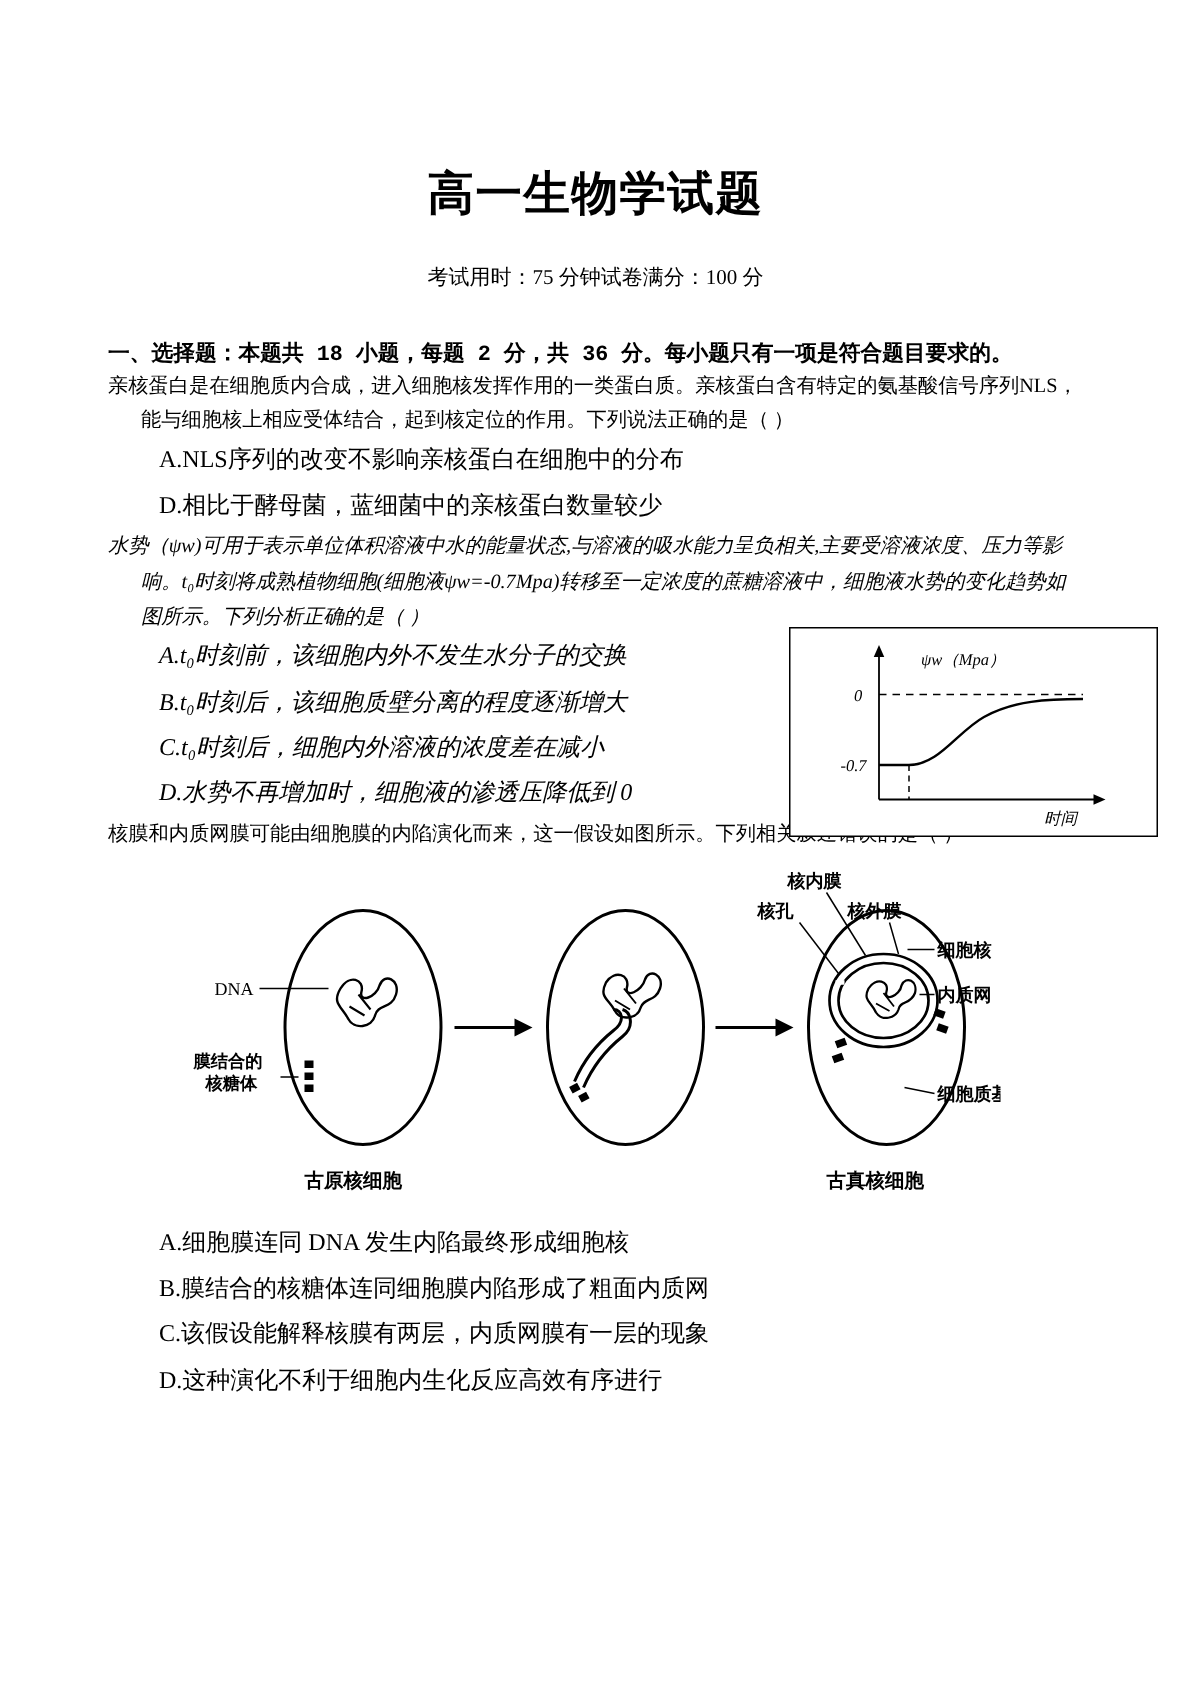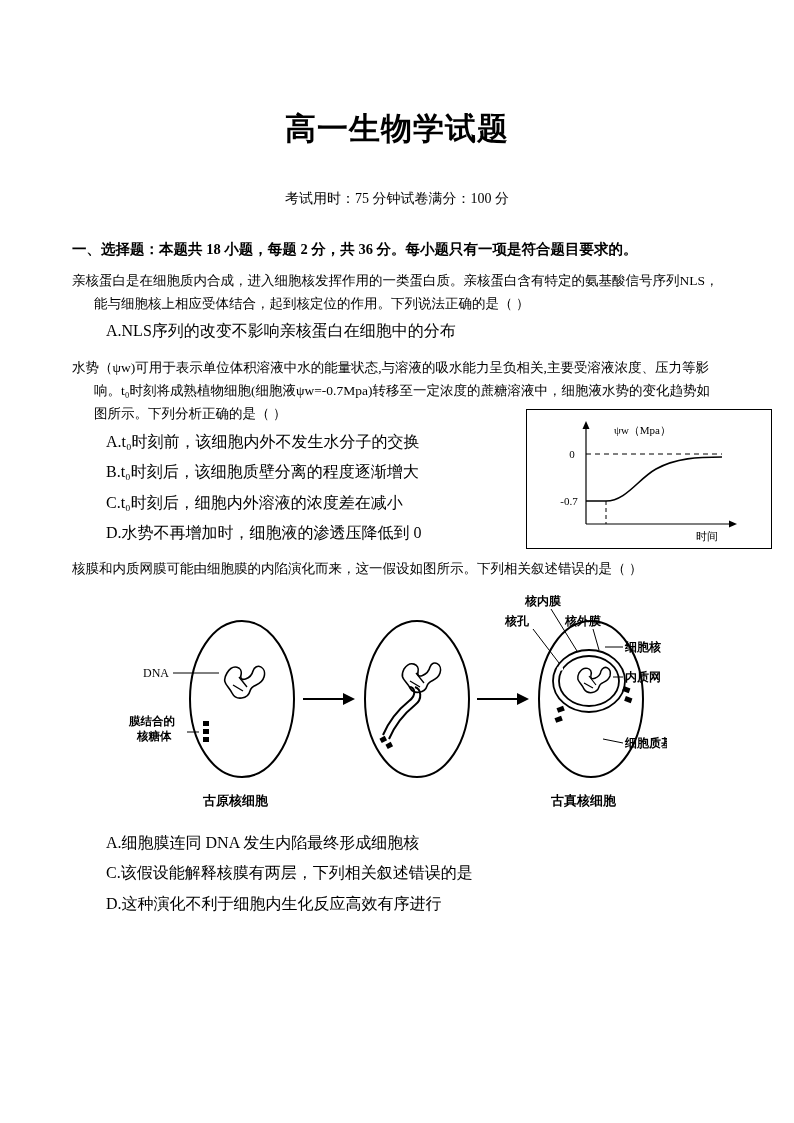--- a/index.html
+++ b/index.html
@@ -26,61 +26,62 @@
     text-align: center;
     font-size: 31px;
     font-weight: bold;
     margin-top: 108px;
     letter-spacing: 1px;
     font-family: "Liberation Sans", sans-serif;
   }
   .exam-meta {
     display: flex;
     justify-content: center;
-    margin-top: 40px;
+    margin-top: 26px;
     font-size: 14px;
   }
   .meta-item {
     white-space: nowrap;
   }
   .section-head {
     margin-top: 32px;
     font-size: 14.5px;
     font-weight: bold;
-    font-family: Liberation Serif, serif;
+    font-family: Liberation Mono, monospace;
   }
   .q-block {
-    margin-top: 10px;
+    margin-top: 0;
     font-size: 13.5px;
     line-height: 1.72;
   }
   .q-stem {
     text-indent: 0;
     margin: 0;
   }
   .opt {
     margin: 2px 0 0 0;
     padding-left: 34px;
     font-size: 16px;
     line-height: 1.78;
   }
   .indent-hang {
     padding-left: 22px;
     text-indent: -22px;
   }
   .q2-wrap {
     position: relative;
+    font-style: italic;
   }
   .q2-opts {
     width: 430px;
   }
   .chart-box {
     position: absolute;
     right: 0px;
-    top: 53px;
+    top: 66px;
     width: 196px;
     height: 140px;
   }
   .chart-box svg {
     display: block;
   }
   .fig-box {
     margin-top: 8px;
     display: flex;
     justify-content: center;
@@ -96,20 +97,21 @@
   <div class="exam-meta">
     <div class="meta-item">考试用时：75 分钟</div>
     <div class="meta-item">试卷满分：100 分</div>
   </div>
 
   <div class="section-head">一、选择题：本题共 18 小题，每题 2 分，共 36 分。每小题只有一项是符合题目要求的。</div>
 
   <div class="q-block">
     <p class="q-stem indent-hang">亲核蛋白是在细胞质内合成，进入细胞核发挥作用的一类蛋白质。亲核蛋白含有特定的氨基酸信号序列NLS，能与细胞核上相应受体结合，起到核定位的作用。下列说法正确的是（   ）</p>
     <p class="opt">A.NLS序列的改变不影响亲核蛋白在细胞中的分布</p>
+    <p class="opt">D.相比于酵母菌，蓝细菌中的亲核蛋白数量较少</p>
   </div>
 
   <div class="q-block q2-wrap">
     <p class="q-stem indent-hang">水势（ψw)可用于表示单位体积溶液中水的能量状态,与溶液的吸水能力呈负相关,主要受溶液浓度、压力等影响。t₀时刻将成熟植物细胞(细胞液ψw=-0.7Mpa)转移至一定浓度的蔗糖溶液中，细胞液水势的变化趋势如图所示。下列分析正确的是（   ）</p>
     <div class="q2-opts">
       <p class="opt">A.t₀时刻前，该细胞内外不发生水分子的交换</p>
       <p class="opt">B.t₀时刻后，该细胞质壁分离的程度逐渐增大</p>
       <p class="opt">C.t₀时刻后，细胞内外溶液的浓度差在减小</p>
       <p class="opt">D.水势不再增加时，细胞液的渗透压降低到 0</p>
     </div>
@@ -204,17 +206,18 @@
         <text x="498" y="92" font-size="12" font-weight="bold">内质网</text>
         <line x1="486" y1="88" x2="496" y2="88" stroke="#000000" stroke-width="1"></line>
         <text x="498" y="158" font-size="12" font-weight="bold">细胞质基质</text>
         <line x1="476" y1="150" x2="496" y2="154" stroke="#000000" stroke-width="1"></line>
 
         <text x="424" y="216" font-size="13" font-weight="bold">古真核细胞</text>
       </svg>
     </div>
 
     <p class="opt">A.细胞膜连同 DNA 发生内陷最终形成细胞核</p>
-    <p class="opt">C.该假设能解释核膜有两层，下列相关叙述错误的是</p>
+    <p class="opt">B.膜结合的核糖体连同细胞膜内陷形成了粗面内质网</p>
+    <p class="opt">C.该假设能解释核膜有两层，内质网膜有一层的现象</p>
     <p class="opt">D.这种演化不利于细胞内生化反应高效有序进行</p>
   </div>
 
 </div>
 
 </body></html>

